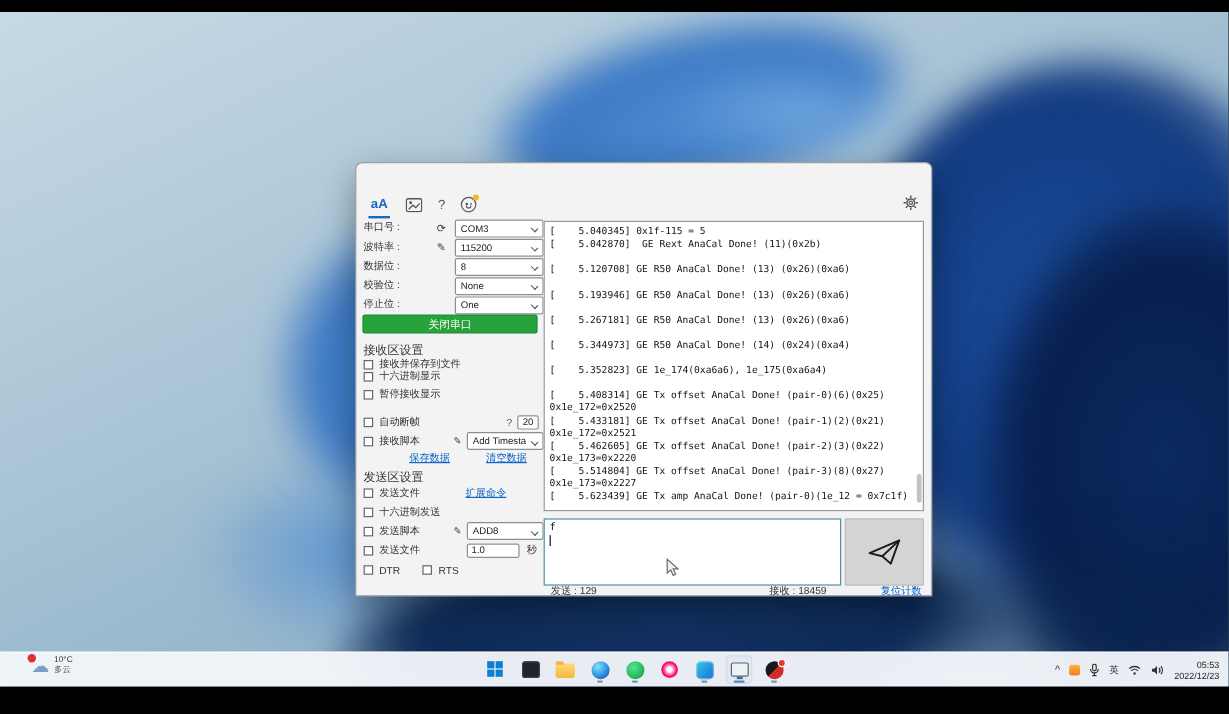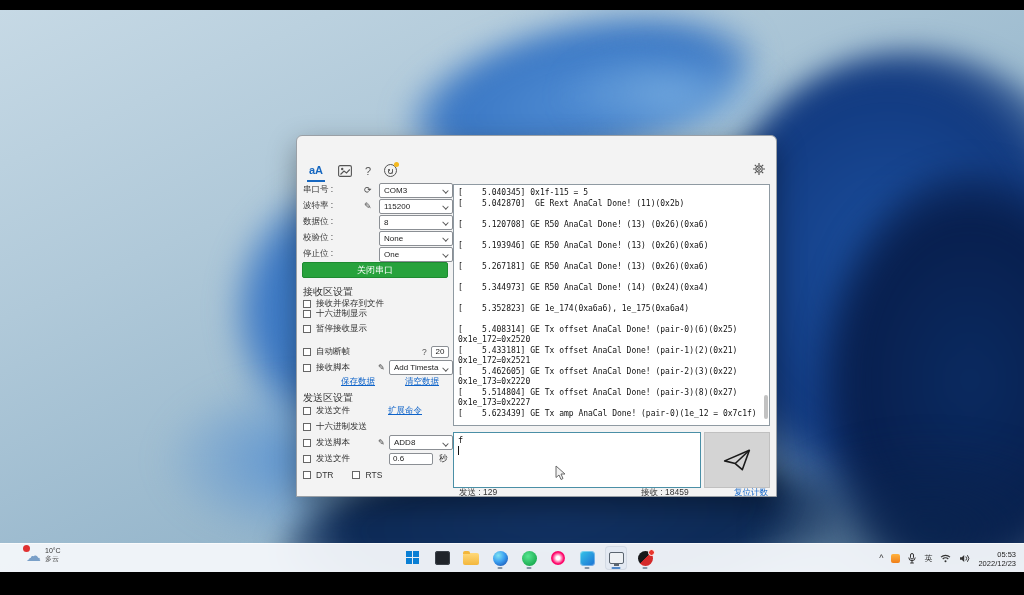--- a/index.html
+++ b/index.html
@@ -239,21 +239,21 @@
       <span class="cbl">发送脚本</span>
       <span style="position:absolute;left:75px;font-size:8px;color:#444">✎</span>
       <span class="dd" style="left:86px;width:64px;top:-1px">
           <span>ADD8</span>
           <span class="chev"></span>
         </span>
     </div>
     <div class="cbrow" style="top:316px">
       <span class="cb"></span>
       <span class="cbl">发送文件</span>
-      <span class="tinput" style="position:absolute;left:86px;width:44px;height:12px;justify-content:flex-start;padding-left:3px">0.6</span>
+      <span class="tinput" style="position:absolute;left:86px;width:44px;height:12px;justify-content:flex-start;padding-left:3px">1.0</span>
       <span style="position:absolute;left:136px;font-size:8.5px;color:#333">秒</span>
     </div>
     <div class="cbrow" style="top:332px">
       <span class="cb"></span>
       <span class="cbl">DTR</span>
       <span class="cb" style="margin-left:14px"></span>
       <span class="cbl">RTS</span>
     </div>
     <div class="cbrow" style="top:371px">
       <span class="cbl">换行符</span>

